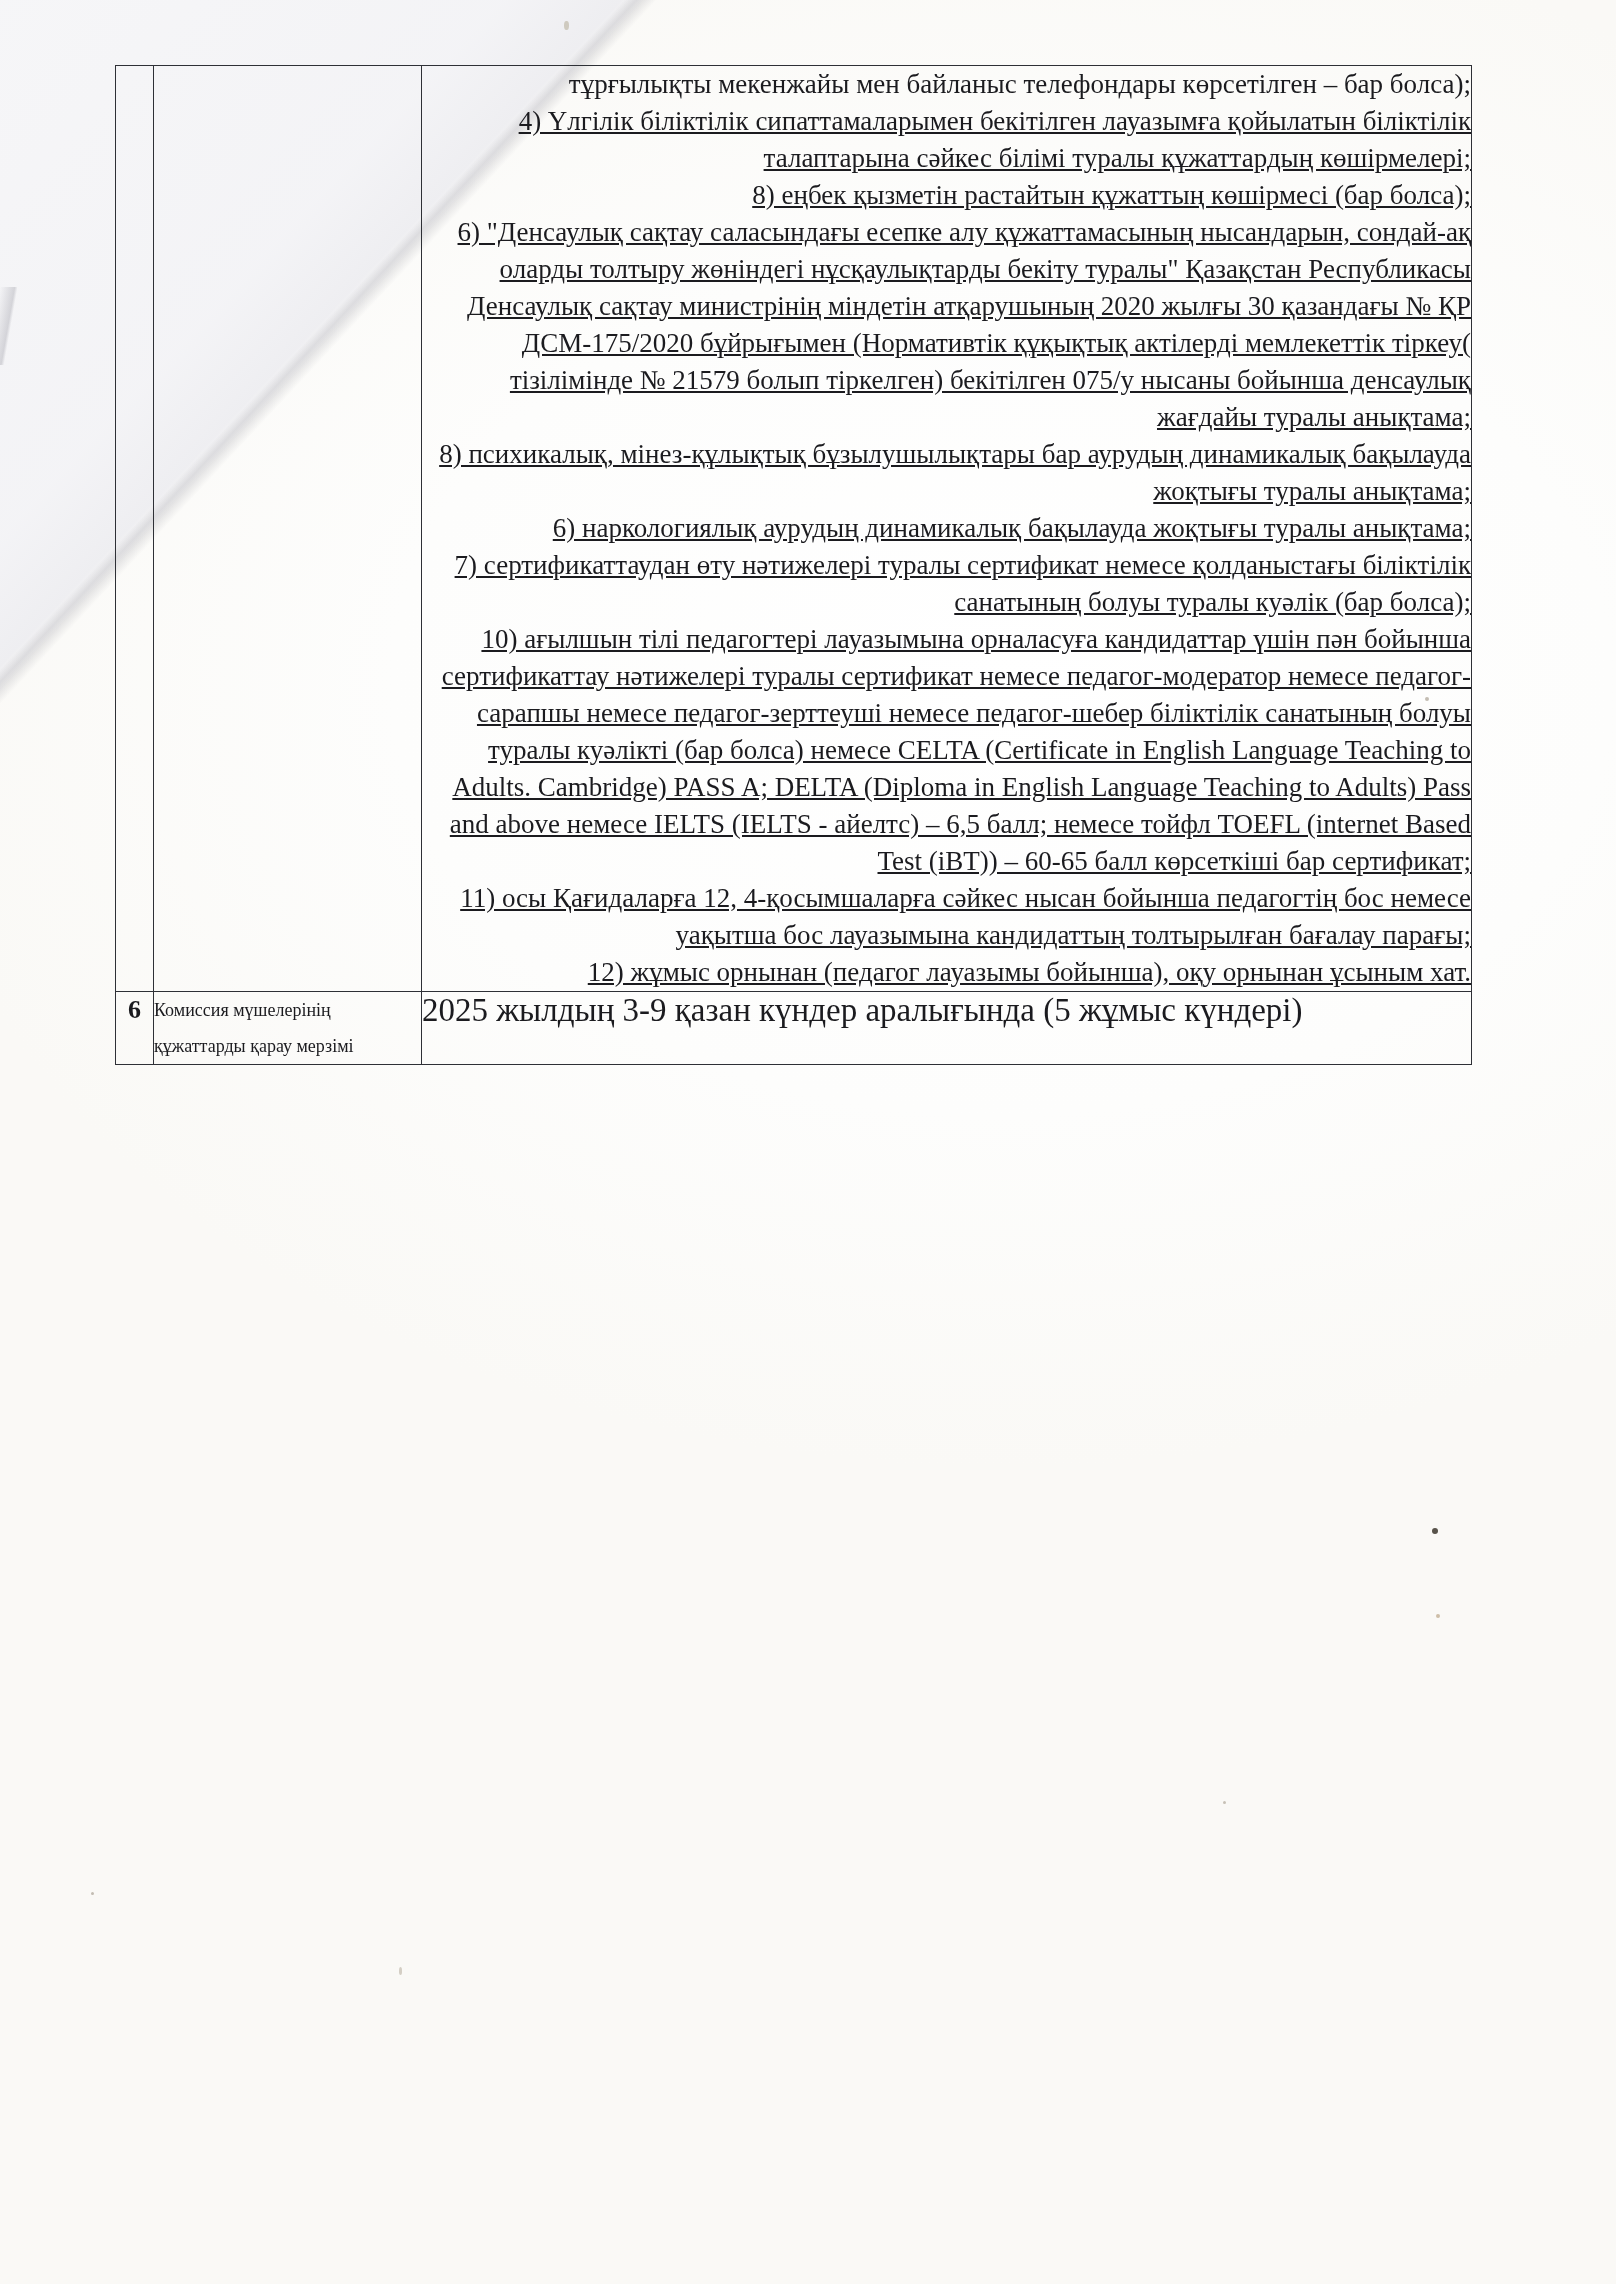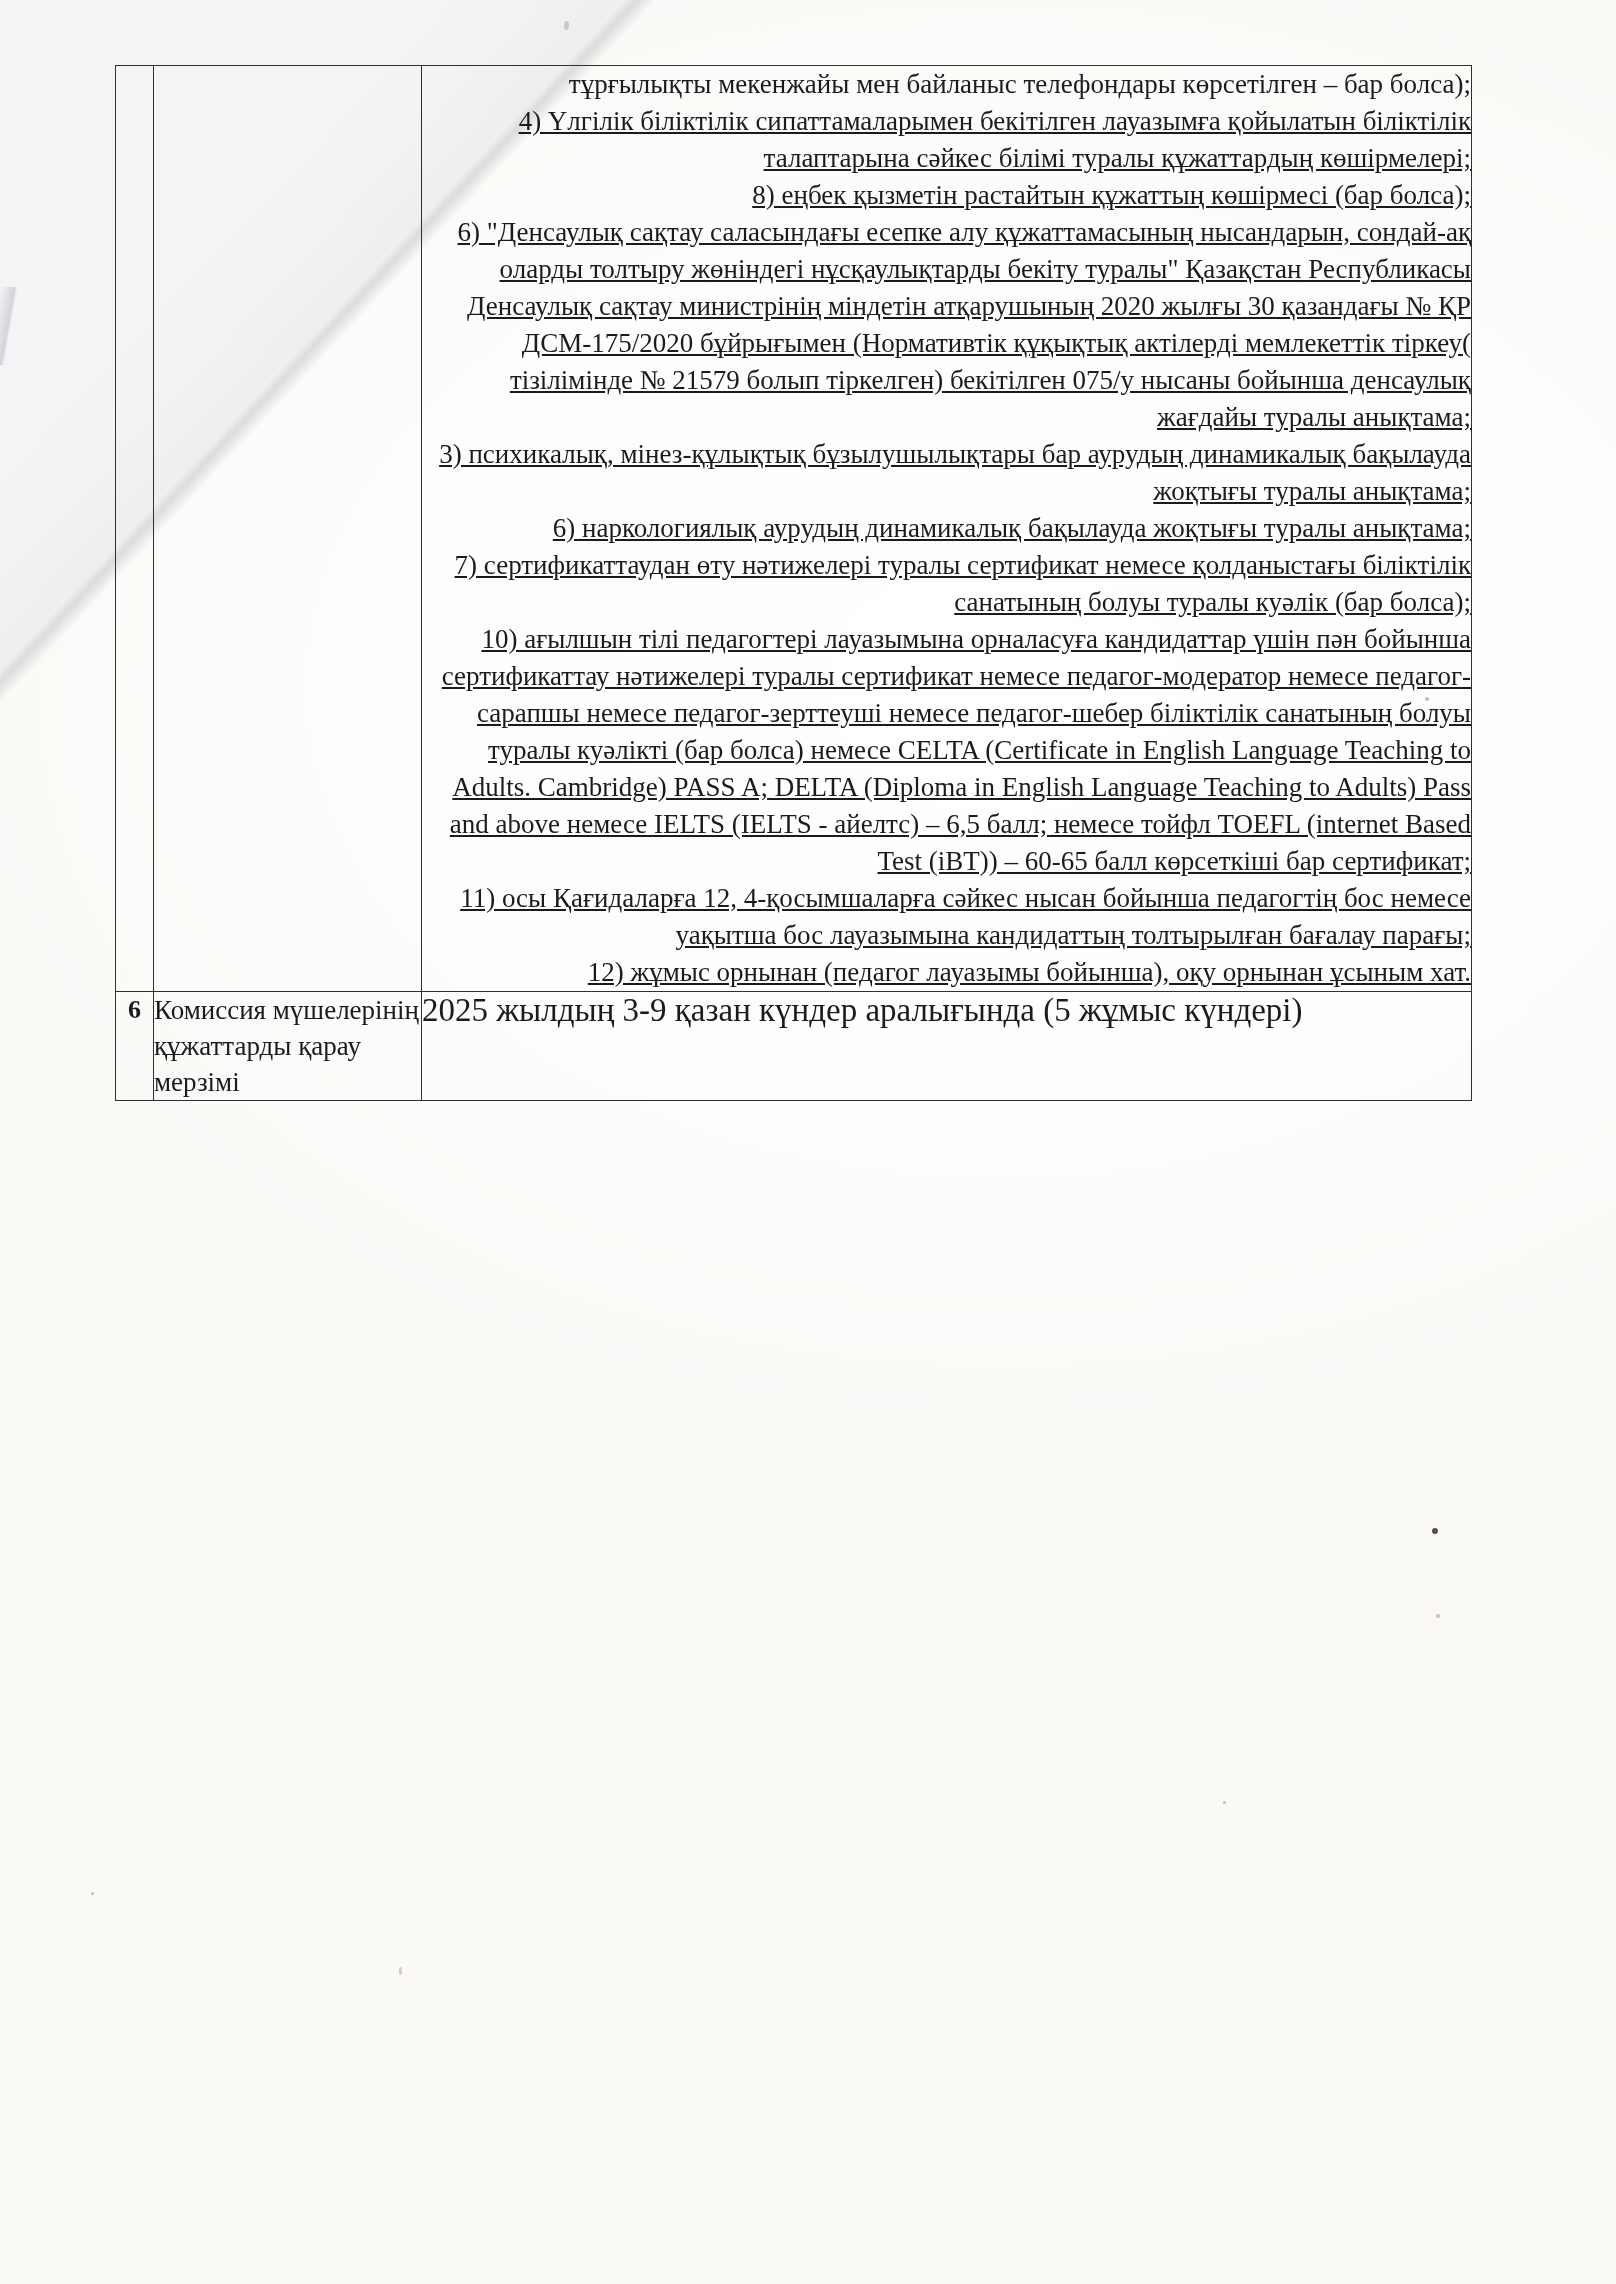--- a/index.html
+++ b/index.html
@@ -90,21 +90,21 @@
   col.c-body  { width: 1050px; }
 
   .cell-num {
     font-size: 26px;
     line-height: 36px;
     text-align: center;
     padding: 6.5px 1.3px 0 1.3px;
     font-weight: 600;
   }
   .cell-label {
-    font-size: 27px;
+    font-size: 18px;
     line-height: 36px;
     padding: 6.5px 5.2px 11.7px 10.4px;
   }
   .cell-body {
     font-size: 27px;
     line-height: 37px;
     padding: 7.8px 11.7px 14.3px 17px;
     text-align: right;
   }
   .cell-body p {
@@ -153,21 +153,21 @@
   </colgroup>
   <tbody>
     <tr>
       <td class="cell-num"></td>
       <td class="cell-label"></td>
       <td class="cell-body">
         <p>тұрғылықты мекенжайы мен байланыс телефондары көрсетілген – бар болса);</p>
         <p class="indent">4) Үлгілік біліктілік сипаттамаларымен бекітілген лауазымға қойылатын біліктілік талаптарына сәйкес білімі туралы құжаттардың көшірмелері;</p>
         <p class="indent">8) еңбек қызметін растайтын құжаттың көшірмесі (бар болса);</p>
         <p class="indent">6) "Денсаулық сақтау саласындағы есепке алу құжаттамасының нысандарын, сондай-ақ оларды толтыру жөніндегі нұсқаулықтарды бекіту туралы" Қазақстан Республикасы Денсаулық сақтау министрінің міндетін атқарушының 2020 жылғы 30 қазандағы № ҚР ДСМ-175/2020 бұйрығымен (Нормативтік құқықтық актілерді мемлекеттік тіркеу( тізілімінде № 21579 болып тіркелген) бекітілген 075/у нысаны бойынша денсаулық жағдайы туралы анықтама;</p>
-        <p class="indent">3) психикалық, мінез-құлықтық бұзылушылықтары бар аурудың динамикалық бақылауда жоқтығы туралы анықтама;</p>
+        <p class="indent">8) психикалық, мінез-құлықтық бұзылушылықтары бар аурудың динамикалық бақылауда жоқтығы туралы анықтама;</p>
         <p class="indent">6) наркологиялық аурудың динамикалық бақылауда жоқтығы туралы анықтама;</p>
         <p class="indent">7) сертификаттаудан өту нәтижелері туралы сертификат немесе қолданыстағы біліктілік санатының болуы туралы куәлік (бар болса);</p>
         <p class="indent">10) ағылшын тілі педагогтері лауазымына орналасуға кандидаттар үшін пән бойынша сертификаттау нәтижелері туралы сертификат немесе педагог-модератор немесе педагог-сарапшы немесе педагог-зерттеуші немесе педагог-шебер біліктілік санатының болуы туралы куәлікті (бар болса) немесе CELTA (Certificate in English Language Teaching to Adults. Cambridge) PASS A; DELTA (Diploma in English Language Teaching to Adults) Pass and above немесе IELTS (IELTS - айелтс) – 6,5 балл; немесе тойфл TOEFL (internet Based Test (iBT)) – 60-65 балл көрсеткіші бар сертификат;</p>
         <p class="indent">11) осы Қағидаларға 12, 4-қосымшаларға сәйкес нысан бойынша педагогтің бос немесе уақытша бос лауазымына кандидаттың толтырылған бағалау парағы;</p>
         <p class="indent">12) жұмыс орнынан (педагог лауазымы бойынша), оқу орнынан ұсыным хат.</p>
       </td>
     </tr>
     <tr>
       <td class="cell-num">6</td>
       <td class="cell-label">Комиссия мүшелерінің құжаттарды қарау мерзімі</td>

